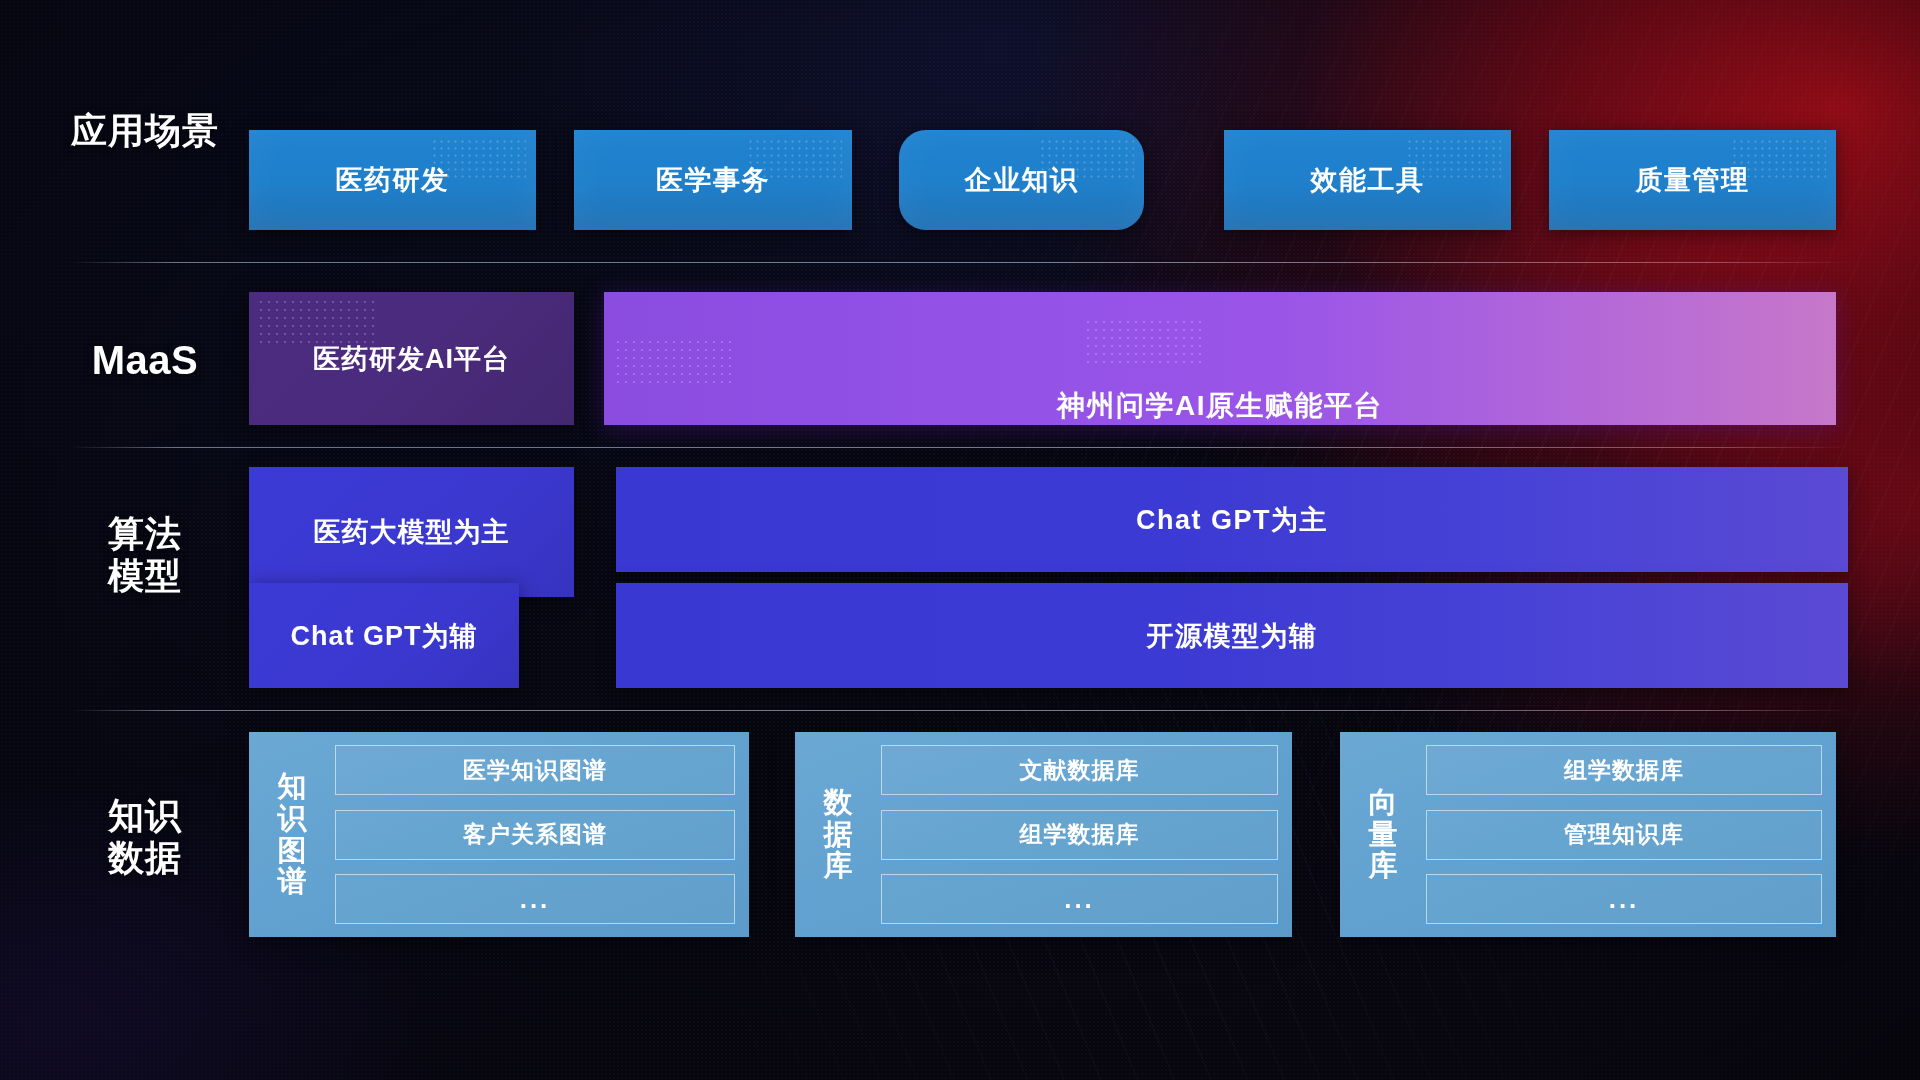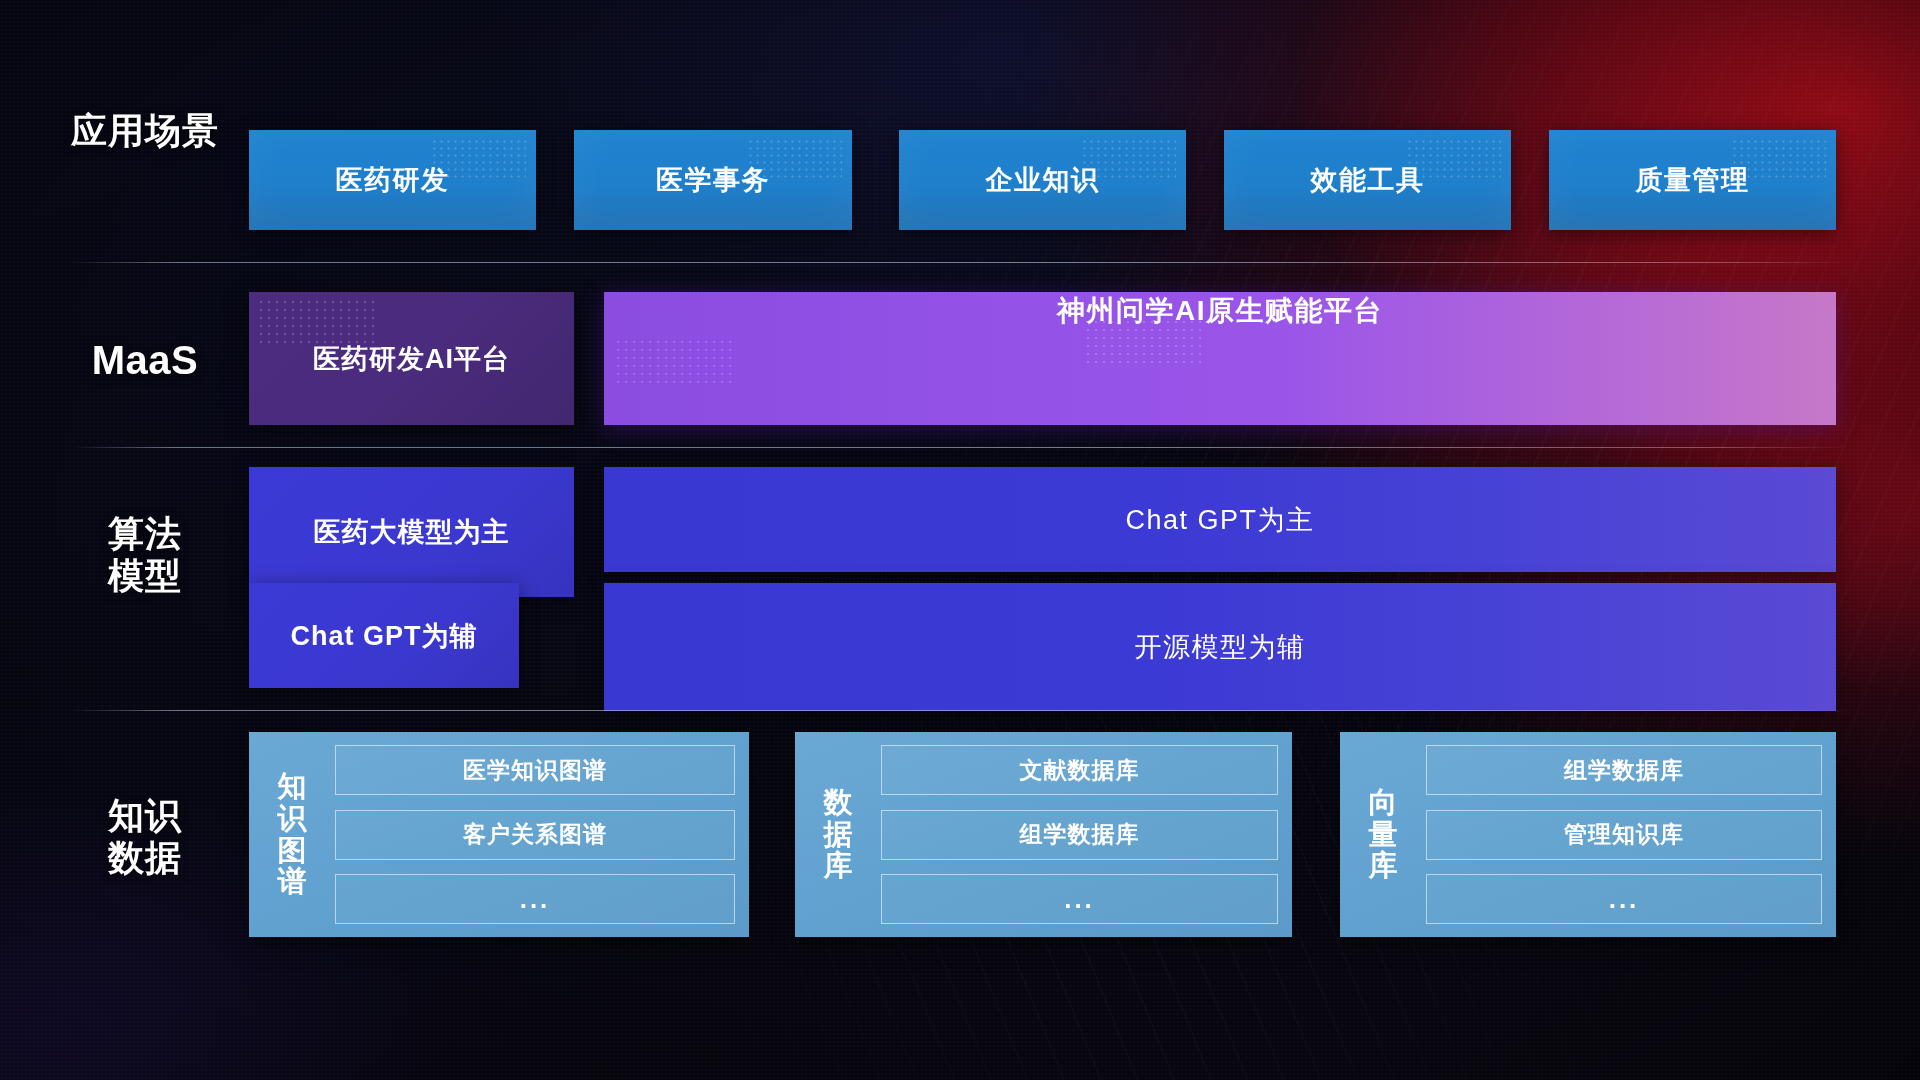--- a/index.html
+++ b/index.html
@@ -89,21 +89,21 @@
   .maas-left {
     position:absolute;
     background:linear-gradient(135deg,#4b2c7f 0%,#4a2b7d 50%,#43276f 100%);
     display:flex; align-items:center; justify-content:center;
     color:#fff; font-size:27px; font-weight:700; letter-spacing:1px;
     box-shadow:0 4px 20px rgba(0,0,0,.5);
   }
   .maas-right {
     position:absolute;
     background:linear-gradient(90deg,#8b4ce0 0%,#9351e6 28%,#9a55e8 55%,#b468d8 80%,#c678c9 100%);
-    display:flex; align-items:flex-start; justify-content:center;
+    display:flex; align-items:flex-end; justify-content:center;
     color:#fff; font-size:28px; font-weight:700; letter-spacing:1.5px;
     box-shadow:0 4px 22px rgba(80,20,140,.45);
   }
   .sparkle {
     position:absolute; width:120px; height:46px;
     background-image:radial-gradient(rgba(255,255,255,0.40) 1px, rgba(0,0,0,0) 1.2px);
     background-size:8px 8px; opacity:.5; pointer-events:none;
   }
 
   
@@ -111,22 +111,23 @@
     position:absolute;
     background:linear-gradient(135deg,#3b3ad6 0%,#3a38cf 60%,#3733c0 100%);
     display:flex; align-items:center; justify-content:center;
     color:#fff; font-size:27px; font-weight:700; letter-spacing:1px;
     box-shadow:0 4px 18px rgba(0,0,0,.45);
   }
   .algo-right {
     position:absolute;
     background:linear-gradient(90deg,#3a38d2 0%,#3c3ad4 45%,#4742d6 72%,#5a4ad4 100%);
     display:flex; align-items:center; justify-content:center;
-    color:#fff; font-size:27px; font-weight:400; letter-spacing:1.5px;
+    color:#fff; font-size:27px; font-weight:700; letter-spacing:1.5px;
     box-shadow:0 4px 18px rgba(0,0,0,.4);
+    margin-left:12px;
   }
 
   
   .kcard {
     position:absolute;
     height:205px;
     background:linear-gradient(160deg,#6ba8d4 0%,#62a2d0 45%,#5c9bc9 100%);
     display:flex; align-items:stretch;
     padding:13px 14px;
     box-shadow:0 6px 22px rgba(0,0,0,.45);
@@ -167,21 +168,21 @@
   </div>
 
   <div class="appbox" style="left:249px; top:130px; width:287px;">
     <div class="dotgrid"></div>
     <span>医药研发</span>
   </div>
   <div class="appbox" style="left:574px; top:130px; width:278px;">
     <div class="dotgrid"></div>
     <span>医学事务</span>
   </div>
-  <div class="appbox" style="left:899px; top:130px; width:287px;">
+  <div class="appbox" style="left:899px; top:130px; width:245px;border-radius:27px;">
     <div class="dotgrid"></div>
     <span>企业知识</span>
   </div>
   <div class="appbox" style="left:1224px; top:130px; width:287px;">
     <div class="dotgrid"></div>
     <span>效能工具</span>
   </div>
   <div class="appbox" style="left:1549px; top:130px; width:287px;">
     <div class="dotgrid"></div>
     <span>质量管理</span>
@@ -214,21 +215,21 @@
   <div class="algo-left" style="left:249px; top:467px; width:325px; height:130px;">
     <span>医药大模型为主</span>
   </div>
   <div class="algo-right" style="left:604px; top:467px; width:1232px; height:105px;">
     <span>Chat GPT为主</span>
   </div>
 
   <div class="algo-left" style="left:249px; top:583px; width:270px; height:105px;">
     <span>Chat GPT为辅</span>
   </div>
-  <div class="algo-right" style="left:604px; top:583px; width:1232px; height:128px;">
+  <div class="algo-right" style="left:604px; top:583px; width:1232px; height:105px;">
     <span>开源模型为辅</span>
   </div>
 
   <div class="divider" style="top:710px;"></div>
 
   <div class="rowlabel" style="left:70px; top:795px;">
     <div>知识</div>
     <div>数据</div>
   </div>
 

